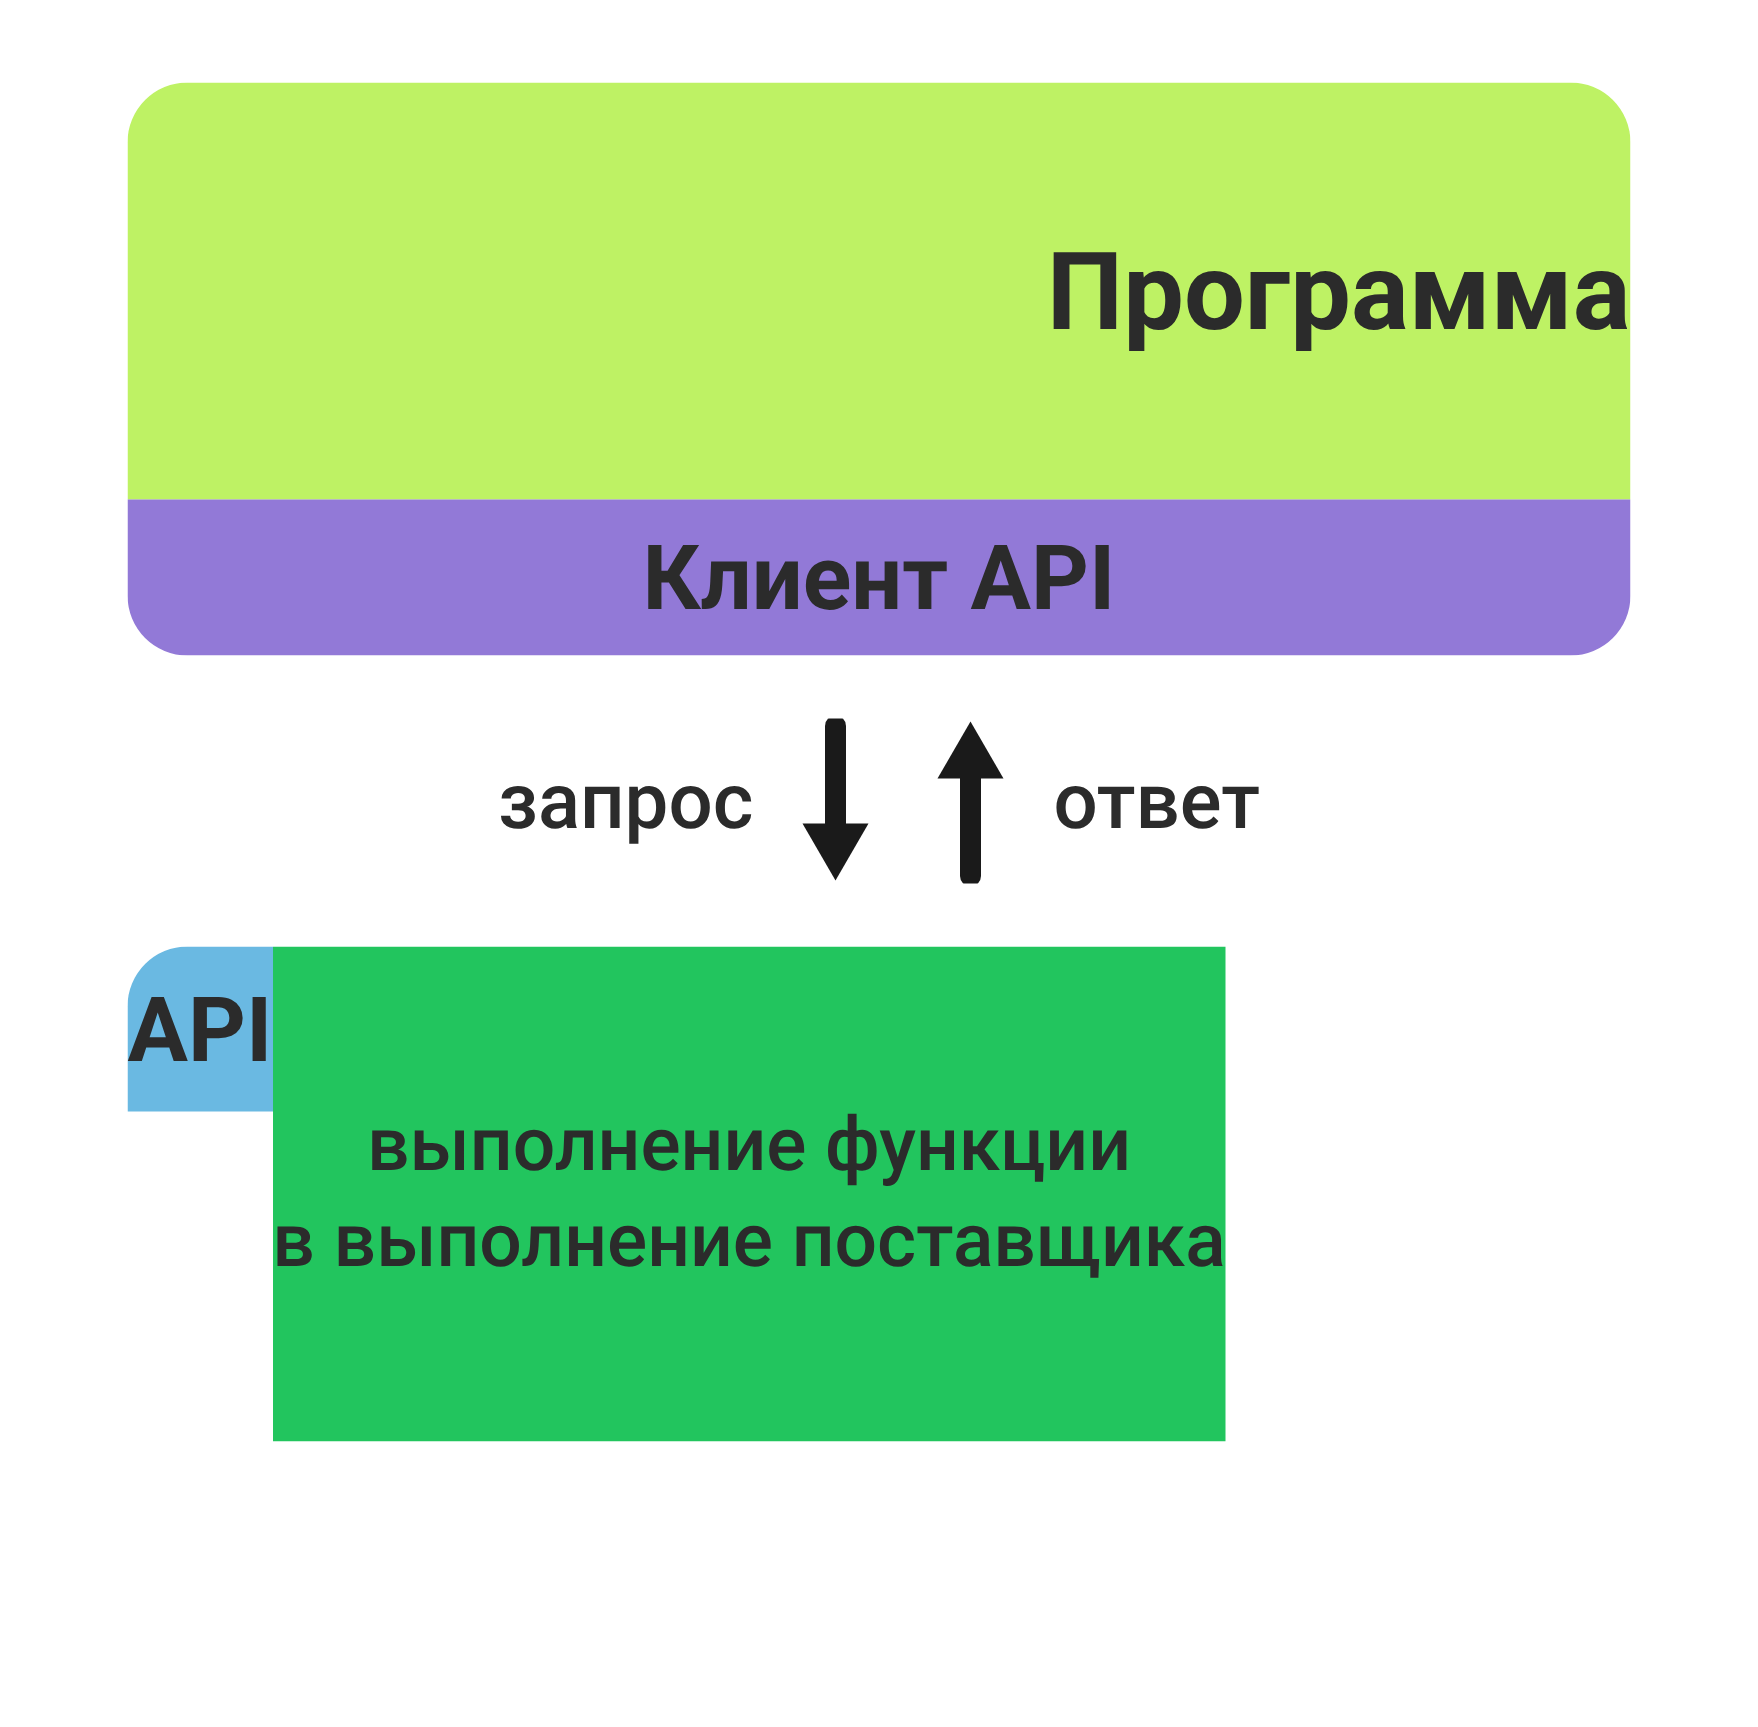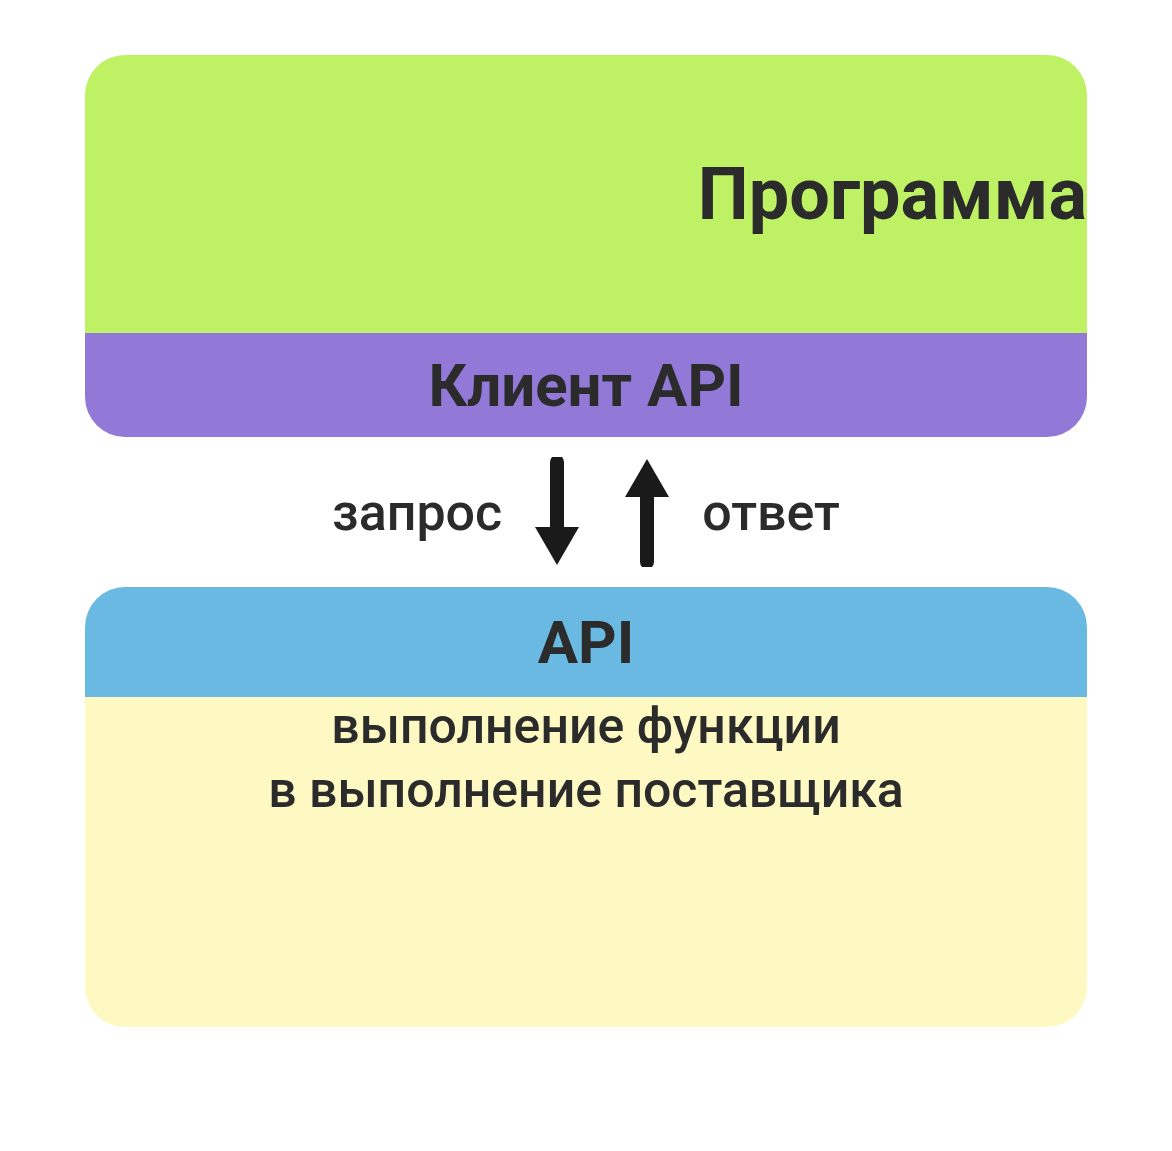--- a/index.html
+++ b/index.html
@@ -43,21 +43,21 @@
       align-items: center;
       justify-content: center;
     }
     .client-label {
       font-size: 60px;
       font-weight: 700;
       color: #2b2b2b;
     }
     .arrows-row {
       width: 100%;
-      height: 150px;
+      height: 194px;
       display: flex;
       align-items: center;
       justify-content: center;
       gap: 30px;
       padding: 20px 0;
     }
     .arrow-group-left, .arrow-group-right {
       display: flex;
       align-items: center;
       gap: 25px;
@@ -69,41 +69,41 @@
     }
     .arrow-svg {
       width: 60px;
       height: 110px;
     }
     .bottom-block {
       width: 100%;
       border-radius: 40px;
       overflow: hidden;
       display: flex;
-      flex-direction: column;
+      flex-direction: row;
     }
     .api-header {
       background: #6AB9E2;
       height: 110px;
       display: flex;
       align-items: center;
       justify-content: center;
     }
     .api-label {
       font-size: 60px;
       font-weight: 700;
       color: #2b2b2b;
     }
     .api-body {
-      background: #fef9c3;
+      background: #22c55e;
       height: 330px;
       display: flex;
       flex-direction: column;
       align-items: center;
-      justify-content: flex-start;
+      justify-content: center;
       gap: 6px;
     }
     .api-desc-line {
       font-size: 50px;
       font-weight: 500;
       color: #2b2b2b;
       text-align: center;
     }
   </style>
 </head>

